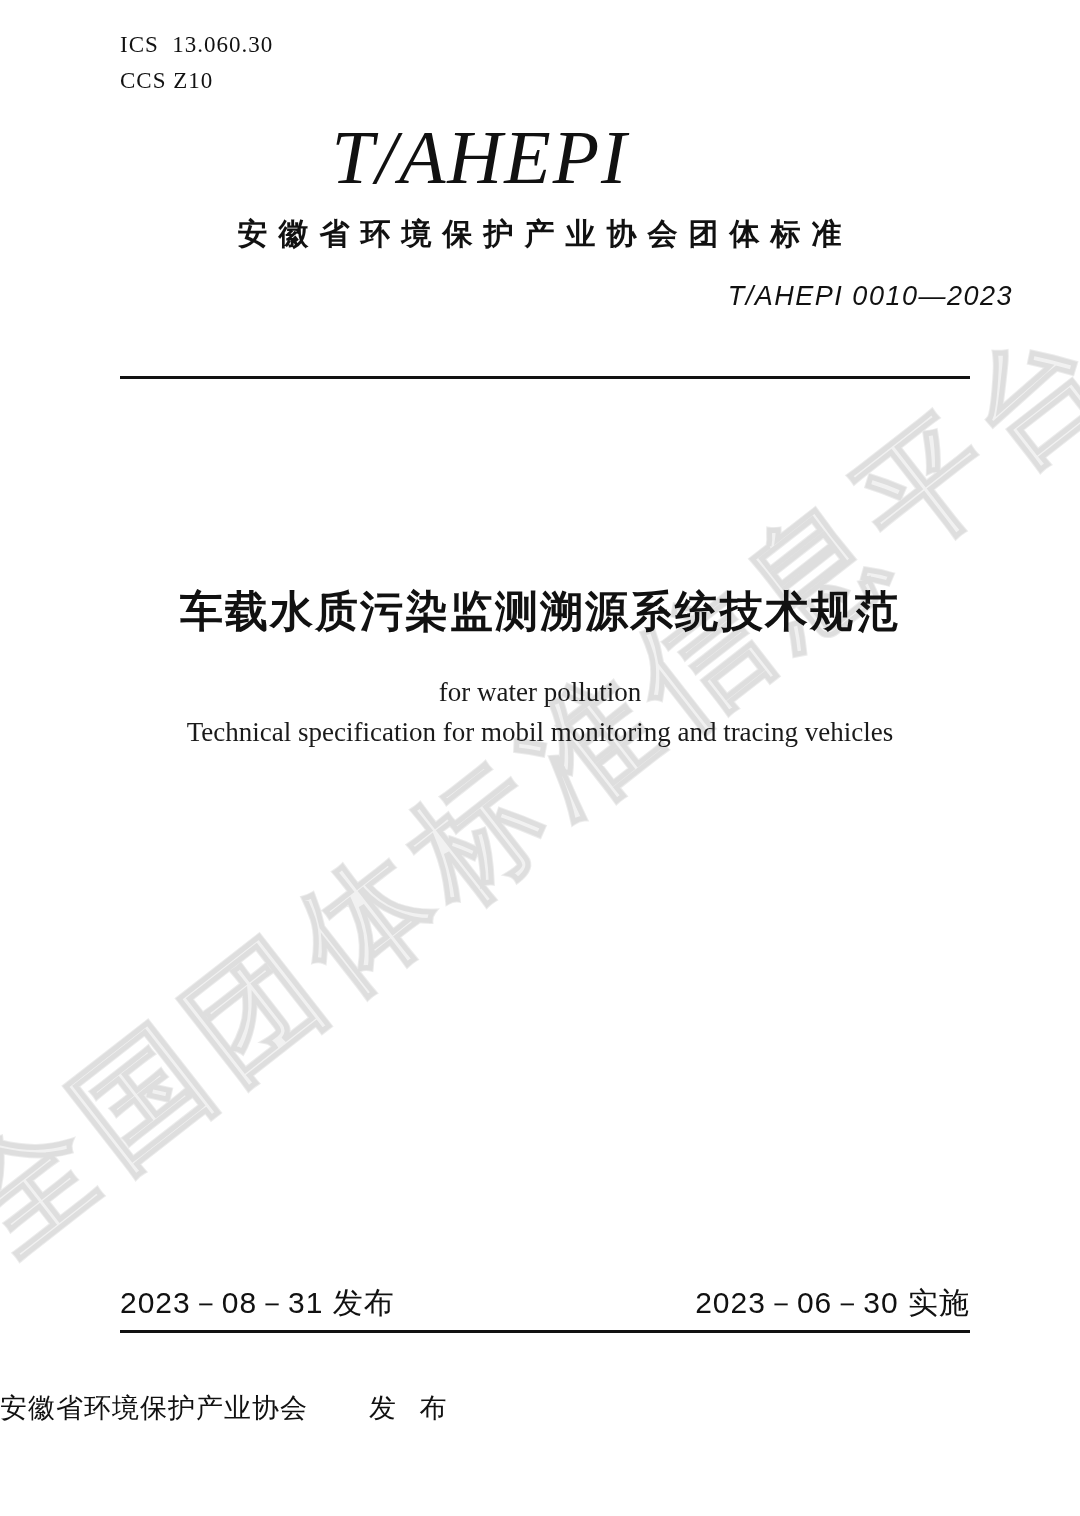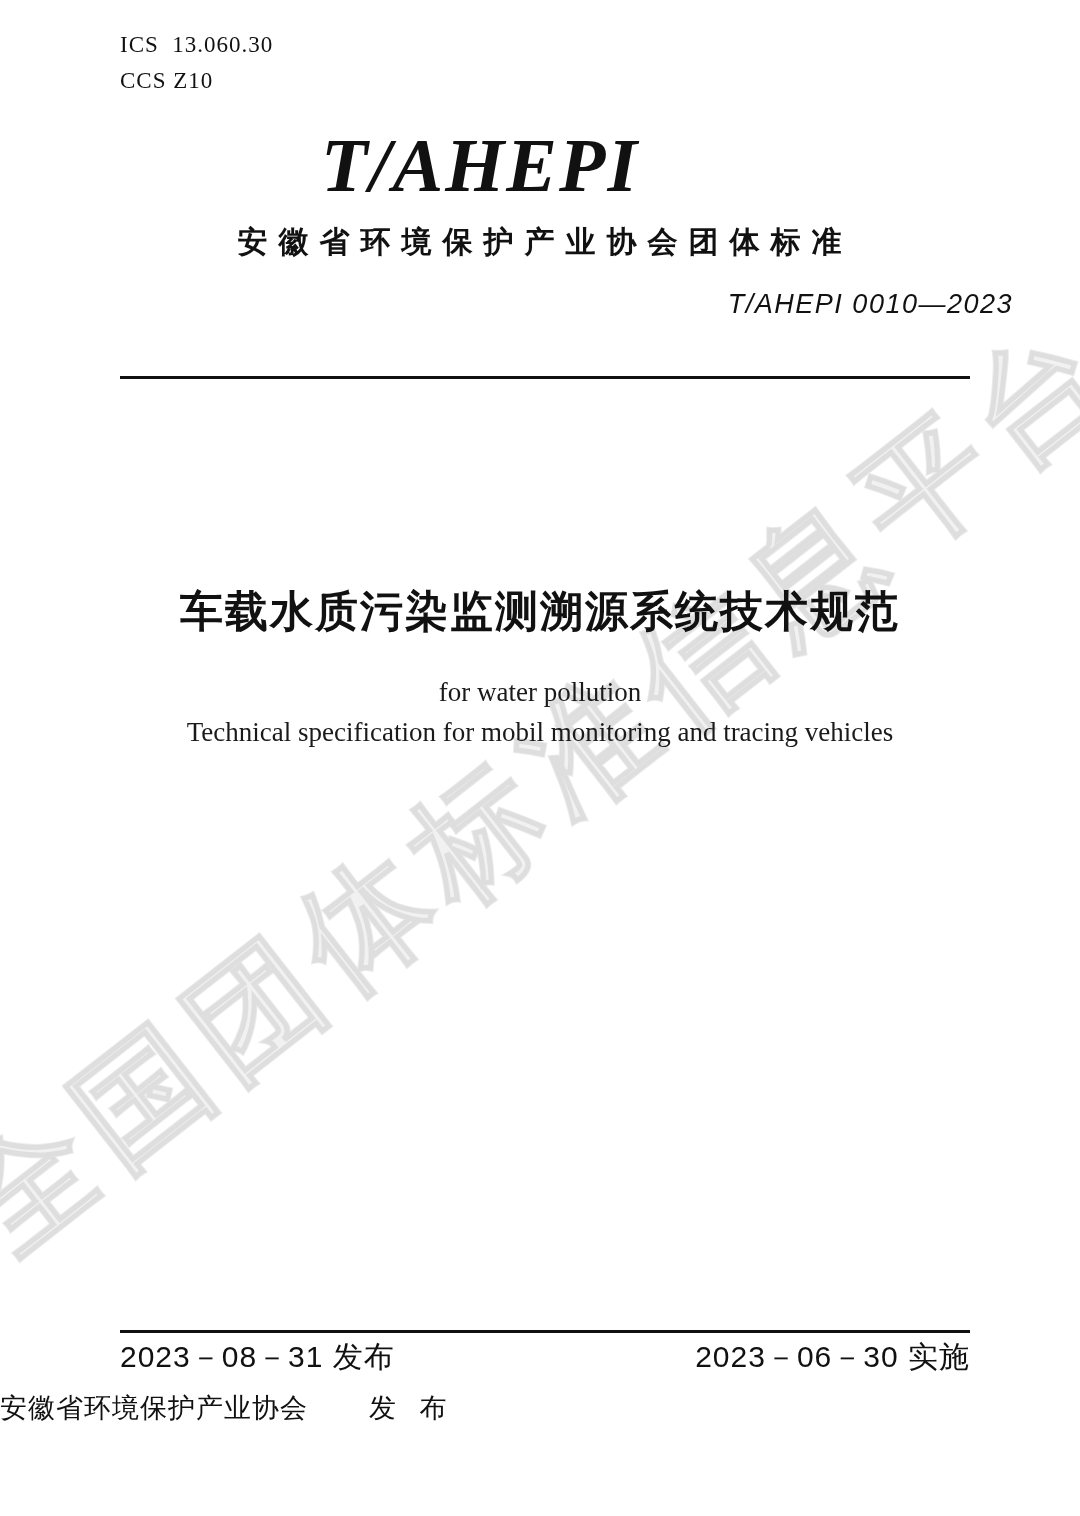--- a/index.html
+++ b/index.html
@@ -54,25 +54,25 @@
   
   .masthead {
     position: absolute;
     left: 0;
     right: 0;
     top: 110px;
     text-align: center;
   }
   .brand-en {
     font-family: "Liberation Serif", serif;
-    font-weight: 700;
+    font-weight: 400;
     font-style: italic;
     font-size: 76px;
     letter-spacing: 2px;
-    margin: 16px;
+    margin: 8px;
     padding-right: 120px;
     text-align: center;
     line-height: 1.05;
   }
   .brand-cn {
     font-family: "Liberation Sans", sans-serif;
     font-weight: 700;
     font-size: 30px;
     letter-spacing: 11px;
     margin-top: 16px;
@@ -123,21 +123,21 @@
     line-height: 1.5;
     color: #1a1a1a;
   }
   .title-en div { white-space: nowrap; }
 
   
   .dates {
     position: absolute;
     left: 120px;
     right: 110px;
-    top: 1337px;
+    top: 1283px;
     display: flex;
     justify-content: space-between;
     align-items: baseline;
     font-family: "Liberation Sans", sans-serif;
     font-size: 30px;
     letter-spacing: 1px;
   }
 
   
   .publisher {

